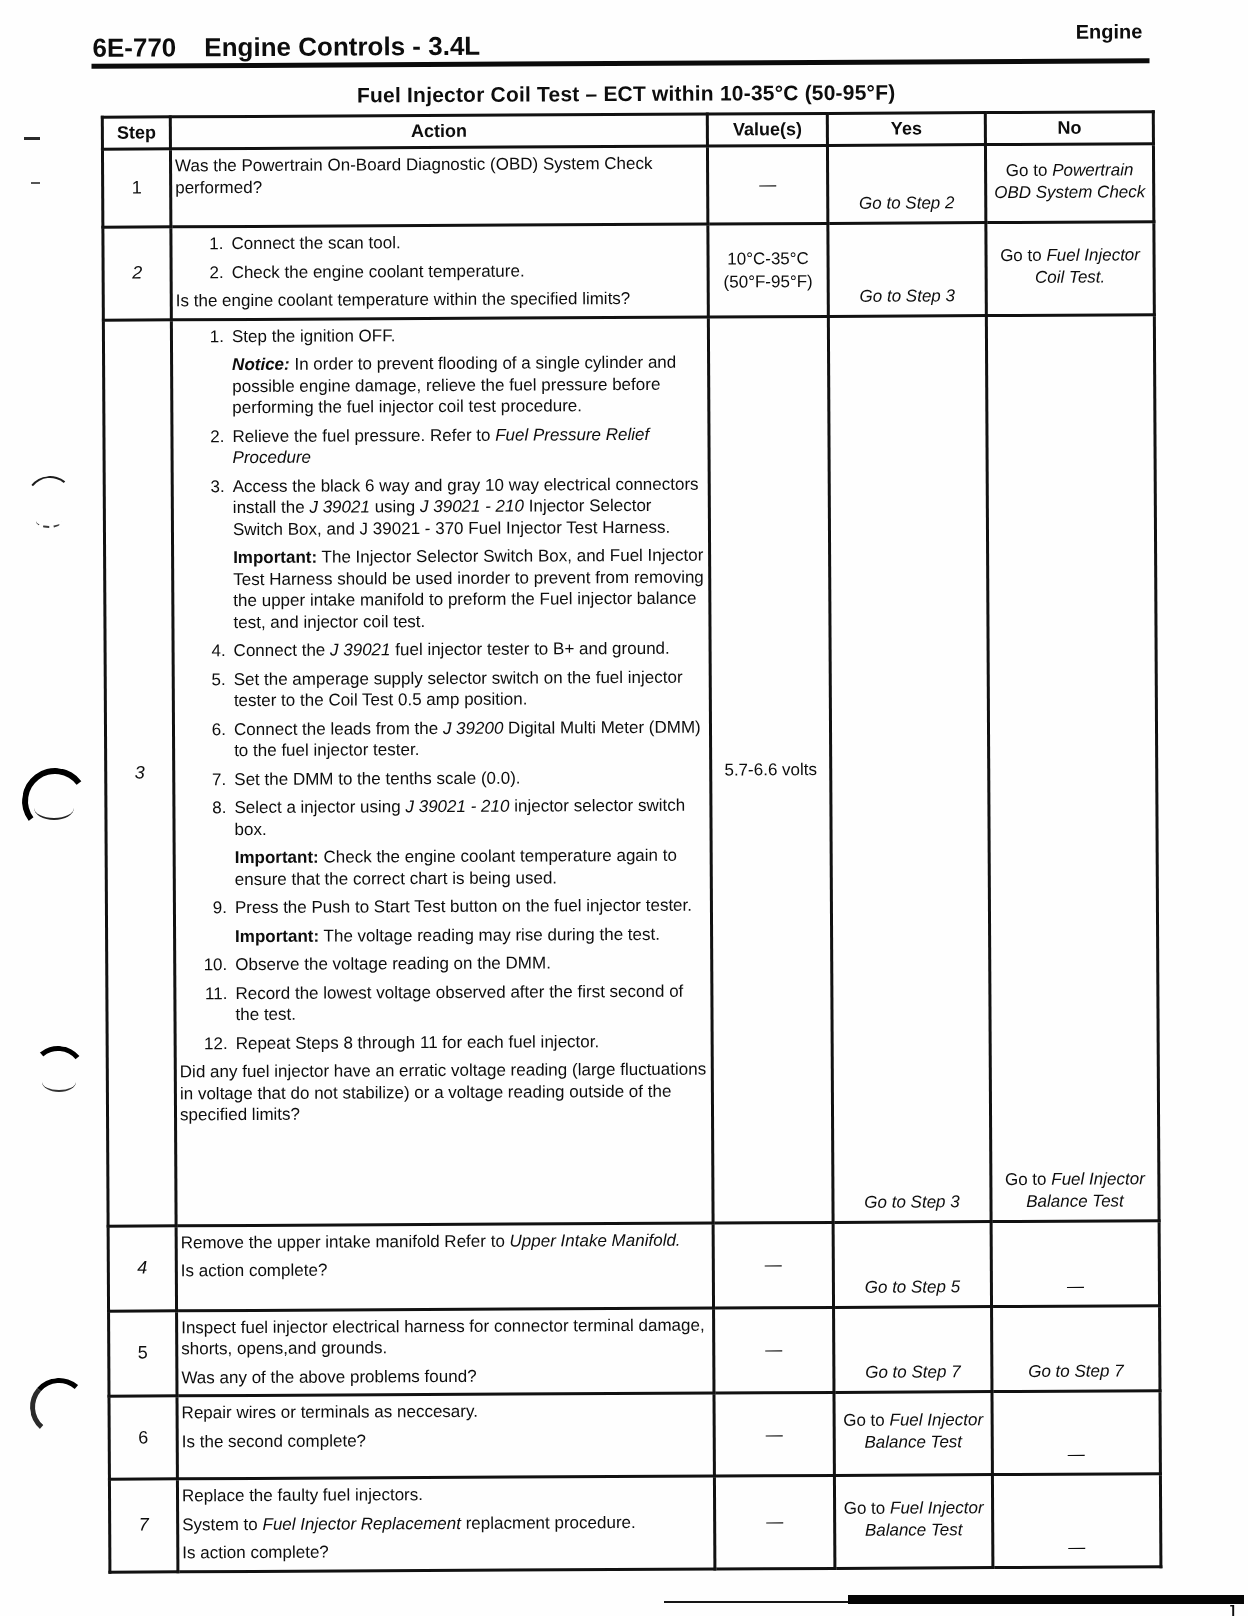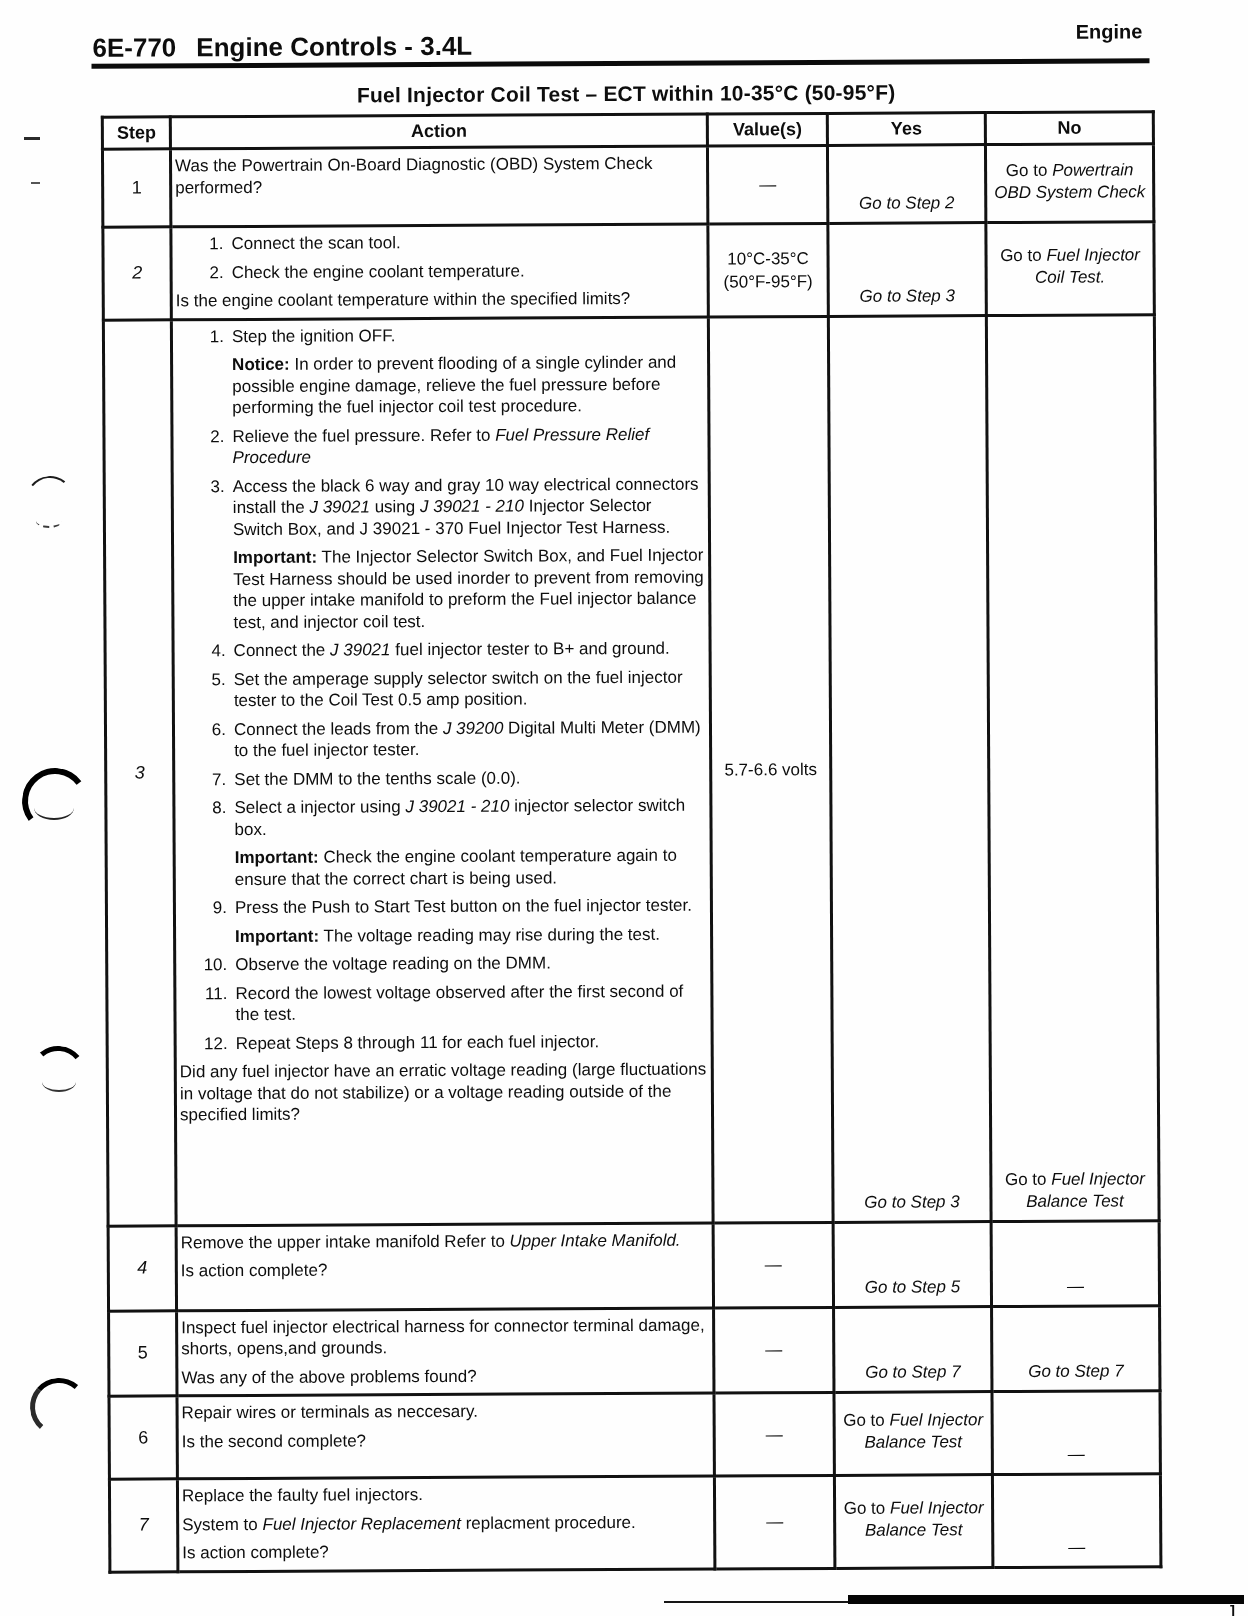--- a/index.html
+++ b/index.html
@@ -2,21 +2,21 @@
 <html><head>
 <meta charset="utf-8">
 <style>
   html,body{margin:0;padding:0;background:#e8e8e8;}
   .page{position:relative;width:1248px;height:1616px;background:#fefefe;overflow:hidden;
         font-family:"Liberation Sans",sans-serif;color:#0d0d0d;}
   .sheet{position:absolute;inset:0;transform:rotate(-0.3deg);transform-origin:50% 45%;}
 
   
   .hdr-left{position:absolute;left:96px;top:30px;font-size:26px;font-weight:700;white-space:nowrap;}
-  .hdr-left .code{margin-right:20px;}
+  .hdr-left .code{margin-right:28px;}
   .hdr-right{position:absolute;right:102px;top:23px;font-size:20px;font-weight:700;}
   .hdr-rule{position:absolute;left:95px;width:1058px;top:61px;height:5px;background:#0b0b0b;}
   .tbl-title{position:absolute;left:104px;width:1051px;top:82px;text-align:center;
              font-size:21px;font-weight:700;letter-spacing:.2px;}
 
   
   table{position:absolute;left:104px;top:113px;width:1051px;border-collapse:collapse;table-layout:fixed;}
   th,td{border:3px solid #111;}
   thead th{height:25px;font-size:18px;font-weight:700;text-align:center;padding:2px;}
   .step-cell{text-align:center;vertical-align:middle;font-size:18px;}
@@ -26,21 +26,21 @@
   .num{flex:none;width:32px;padding-left:16px;padding-right:8px;text-align:right;}
   .txt{flex:1;}
   .note{margin-left:56px;}
   .value-cell{vertical-align:middle;text-align:center;font-size:17px;line-height:23px;padding:2px;}
   .yes-cell,.no-cell{text-align:center;font-size:17px;line-height:22px;padding:3px 5px 7px;}
   .va-b{vertical-align:bottom;}
   .va-m{vertical-align:middle;}
   .st-n{font-style:normal;}
   .st-i{font-style:italic;}
   .st-b{font-weight:700;}
-  .st-bi{font-weight:700;text-align:right;}
+  .st-bi{font-weight:700;font-style:italic;text-align:right;}
 
   
   .footer-note{position:absolute;right:94px;top:1640px;font-size:15px;font-weight:400;font-style:italic;}
   .stray-bracket{position:absolute;left:1230px;top:1602px;font-size:15px;font-weight:700;}
 
   
   .artifact{position:absolute;}
   .ring{border-radius:50%;border-style:solid;border-color:transparent;}
   #mark1{left:24px;top:137px;width:16px;height:0;border-top:3px solid #2a2a2a;}
   #mark2{left:31px;top:182px;width:9px;height:0;border-top:2px solid #555;}

